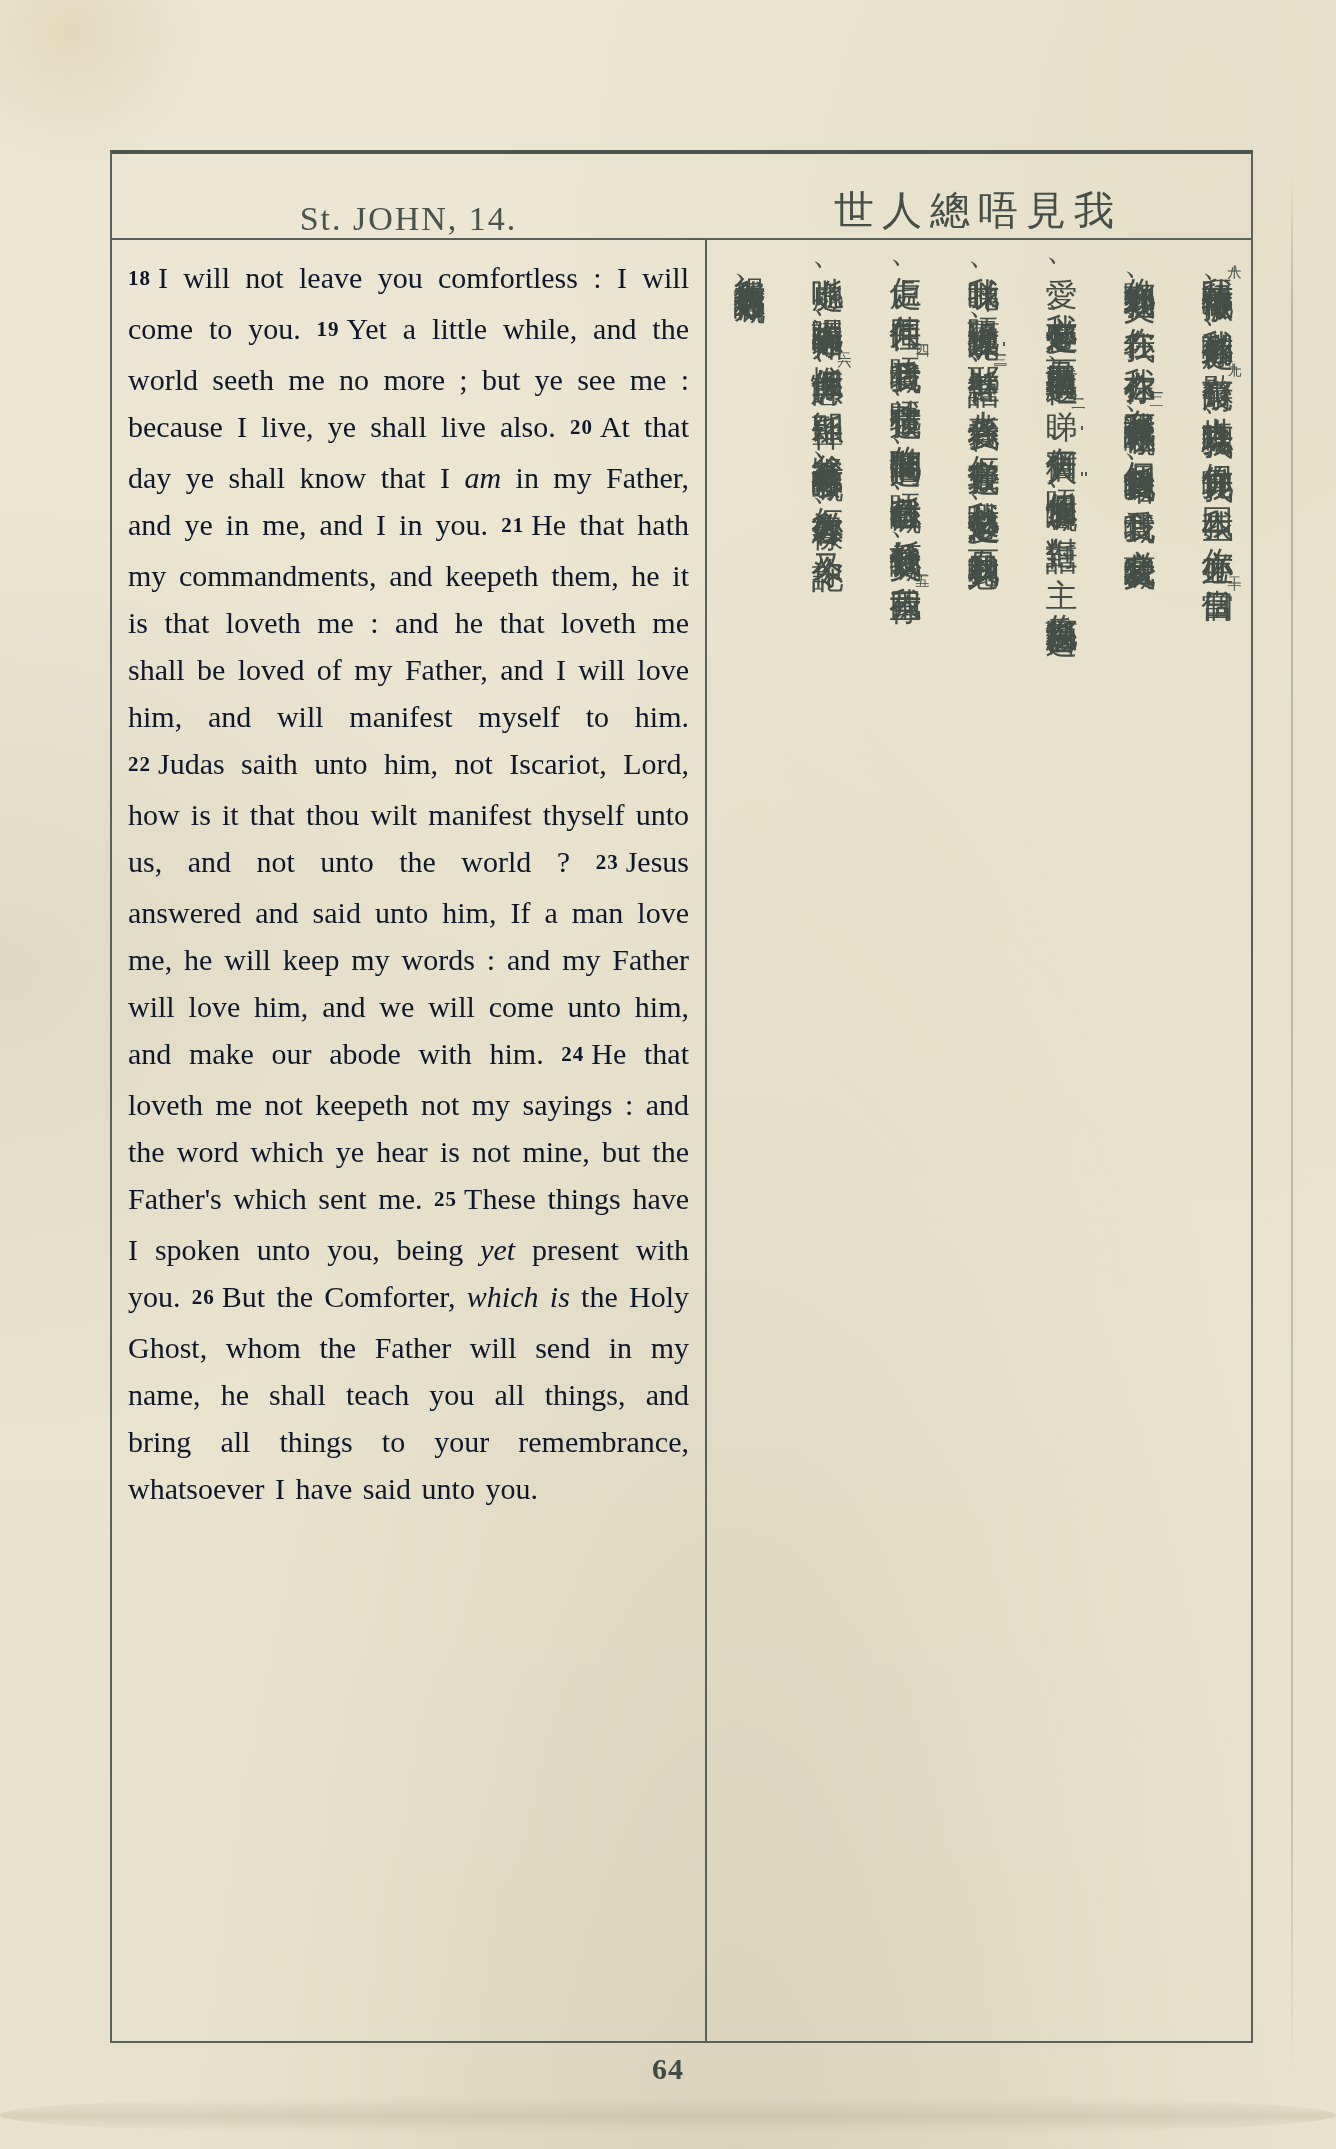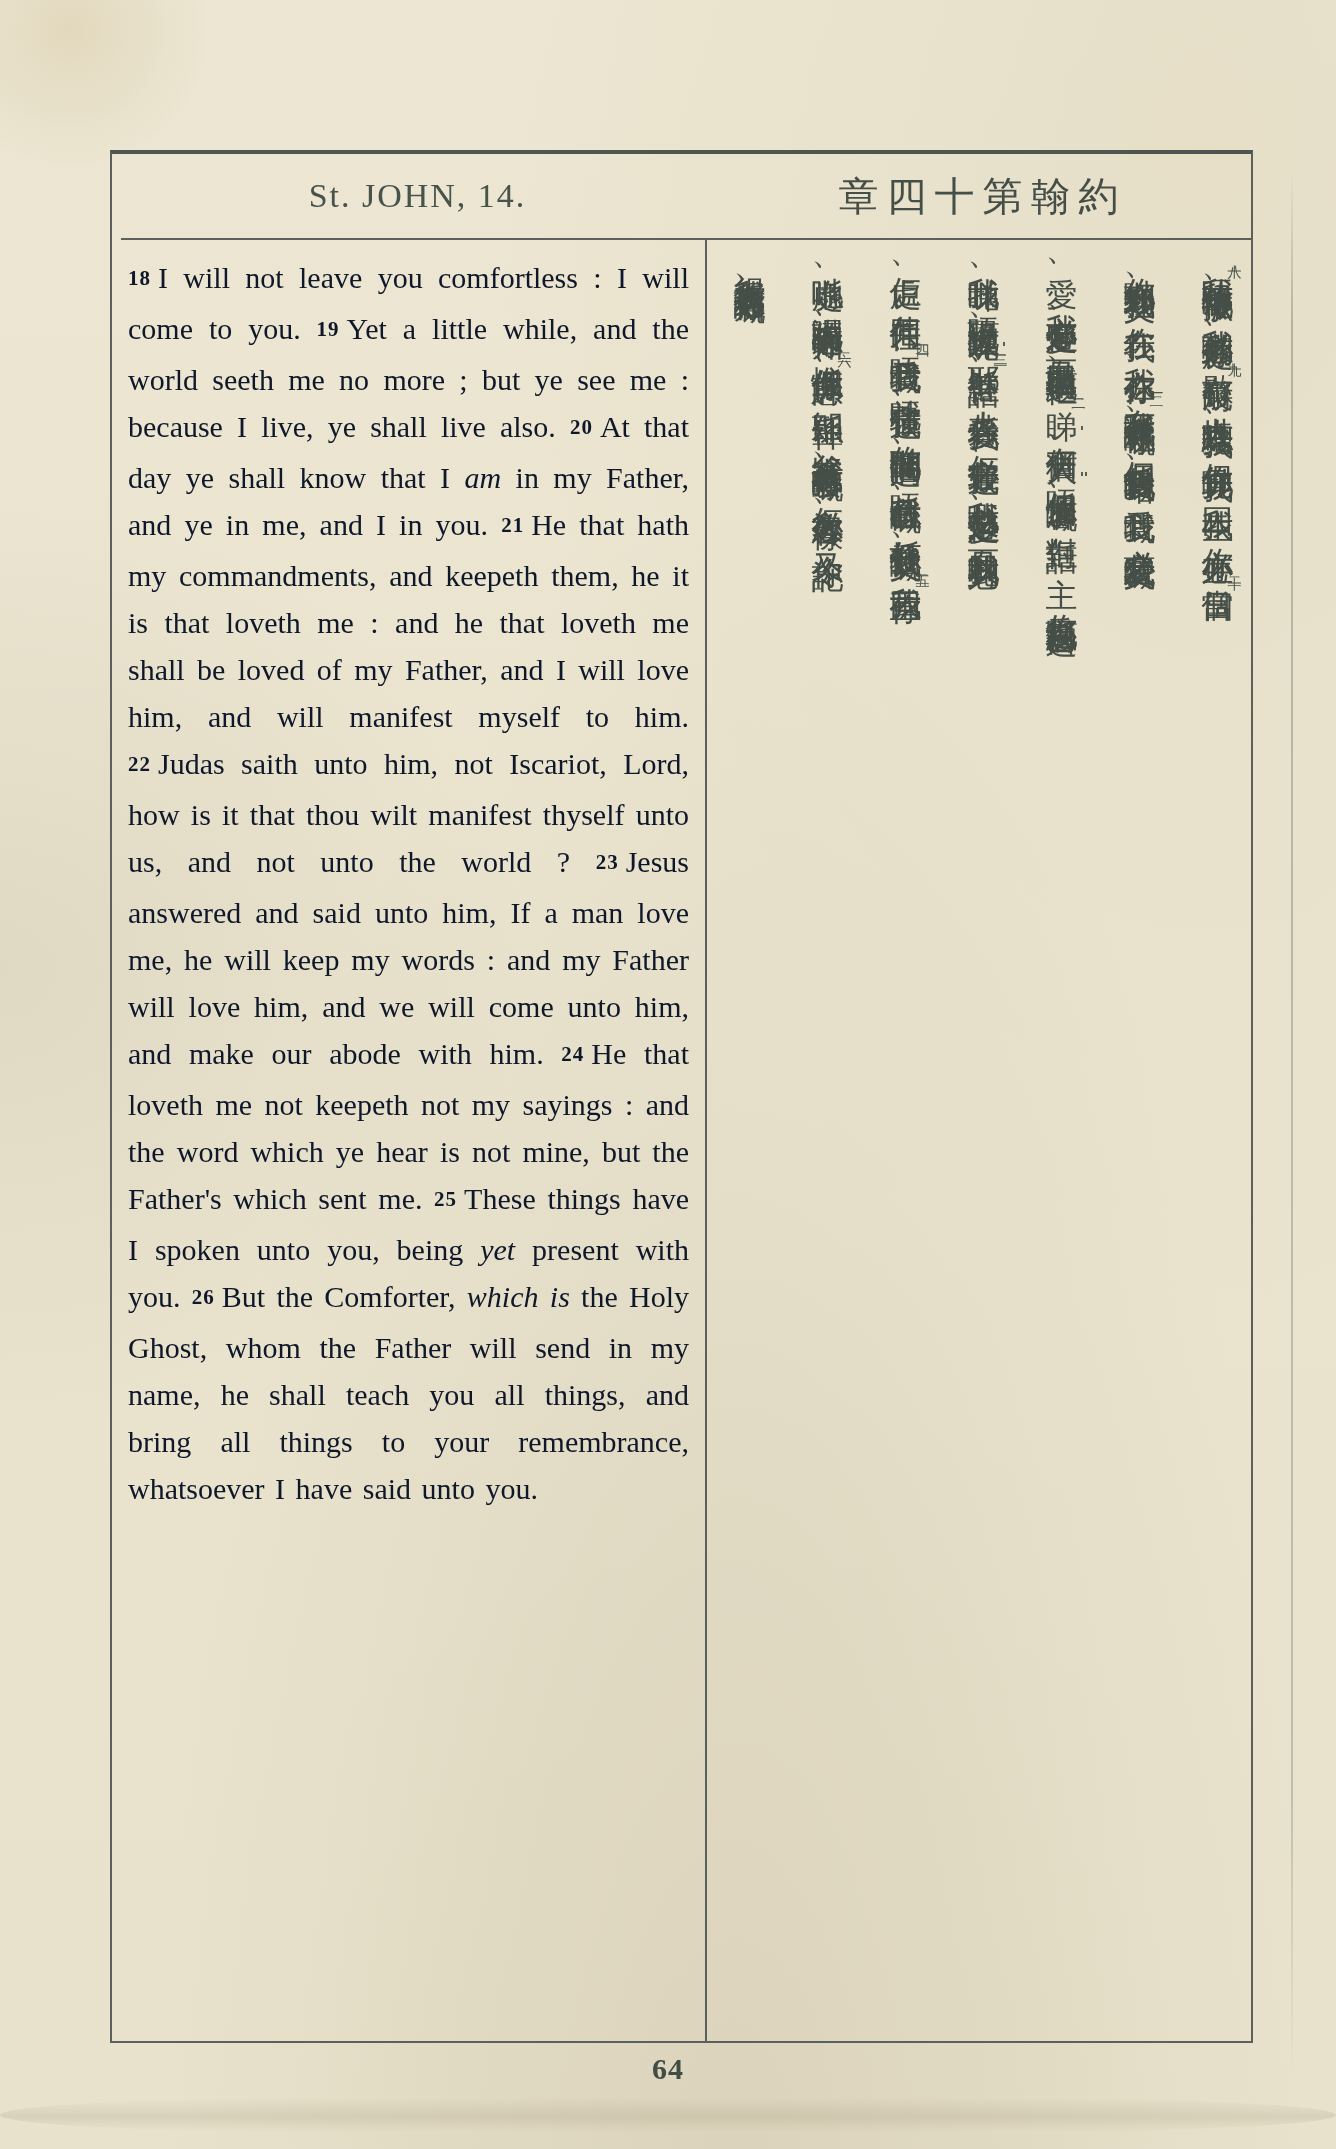--- a/index.html
+++ b/index.html
@@ -21,21 +21,21 @@
   .edge-line{
     position:absolute;left:1291px;top:170px;bottom:70px;width:2px;
     background:linear-gradient(rgba(100,105,92,.0), rgba(100,105,92,.38) 8%, rgba(100,105,92,.30) 85%, rgba(100,105,92,0));
   }
   .content-box{
     position:absolute;left:110px;top:150px;width:1143px;height:1893px;
     border:2px solid #59615a;border-top:4px solid #4d564f;
     box-sizing:border-box;
   }
   .header-row{
-    height:84px;border-bottom:2px solid #59615a;display:flex;align-items:center;margin-left:9px;
+    height:84px;border-bottom:2px solid #59615a;display:flex;align-items:flex-end;
   }
   .header-en{
     width:593px;text-align:center;font-size:34px;letter-spacing:2px;color:#48534c;
   }
   .header-zh{
     flex:1;text-align:center;font-size:40px;letter-spacing:8px;color:#454f48;
     font-family:"DejaVu Sans",serif;
   }
   .english-area{
     position:absolute;left:0;top:84px;bottom:0;width:593px;box-sizing:border-box;
@@ -74,21 +74,21 @@
 </style>
 </head>
 <body>
 
 <div class="edge-line"></div>
 <div class="bottom-curl"></div>
 
 <div class="content-box">
   <div class="header-row">
     <div class="header-en">St. JOHN, 14.</div>
-    <div class="header-zh">章四十第翰約</div>
+    <div class="header-zh">世人總唔見我</div>
   </div>
   <div class="english-area">
     <p class="english-text"><span class="vn cv">18</span><span>I will not leave you comfortless : I will come to you.  </span><span class="vn cv">19</span><span>Yet a little while, and the world seeth me no more ; but ye see me : because I live, ye shall live also.  </span><span class="vn cv">20</span><span>At that day ye shall know that I </span><span class="it">am</span><span> in my Father, and ye in me, and I in you. </span><span class="vn cv">21</span><span>He that hath my commandments, and keepeth them, he it is that loveth me : and he that loveth me shall be loved of my Father, and I will love him, and will manifest myself to him. </span><span class="vn cv">22</span><span>Judas saith unto him, not Iscariot, Lord, how is it that thou wilt manifest thyself unto us, and not unto the world ? </span><span class="vn cv">23</span><span>Jesus answered and said unto him, If a man love me, he will keep my words : and my Father will love him, and we will come unto him, and make our abode with him.  </span><span class="vn cv">24</span><span>He that loveth me not keepeth not my sayings : and the word which ye hear is not mine, but the Father's which sent me.  </span><span class="vn cv">25</span><span>These things have I spoken unto you, being </span><span class="it">yet</span><span> present with you.  </span><span class="vn cv">26</span><span>But the Comforter, </span><span class="it">which is</span><span> the Holy Ghost, whom the Father will send in my name, he shall teach you all things, and bring all things to your remembrance, whatsoever I have said unto you.</span></p>
   </div>
   <div class="chinese-area">
     <div class="cjk">
         <div class="ccol"><span class="vn cv">十八</span><span>我唔留落你哋做孤子、我必嚟到你處、</span><span class="vn cv">十九</span><span>歇冇幾耐、世人總唔見我、但你哋見我、因我生、你亦必生、</span><span class="vn cv">二十</span><span>當個日、</span></div>
         <div class="ccol"><span>你哋必知到我在父、你在我、我亦在你、</span><span class="vn cv">二一</span><span>有我嘅誡命就守住嘅、個個係愛我嘅咯、愛我嘅、必定蒙我父嘅</span></div>
         <div class="ccol"><span>愛、我亦必定愛佢、而且搣自己顯現過佢、</span><span class="vn cv">二二</span><span>睇、有個</span><span class="pn">猶大</span><span>、唔係個個</span><span class="pn pn2">加畧</span><span>嘅、對佢話、主、你爲乜顯現自己過</span></div>
         <div class="ccol"><span>我哋睇、唔顯現過世人睇呢、</span><span class="vn cv">二三</span><span class="pn">耶穌</span><span>答佢話、人若係愛我、佢必守住我道、我嘅父必定愛佢、而且我哋必到</span></div>

